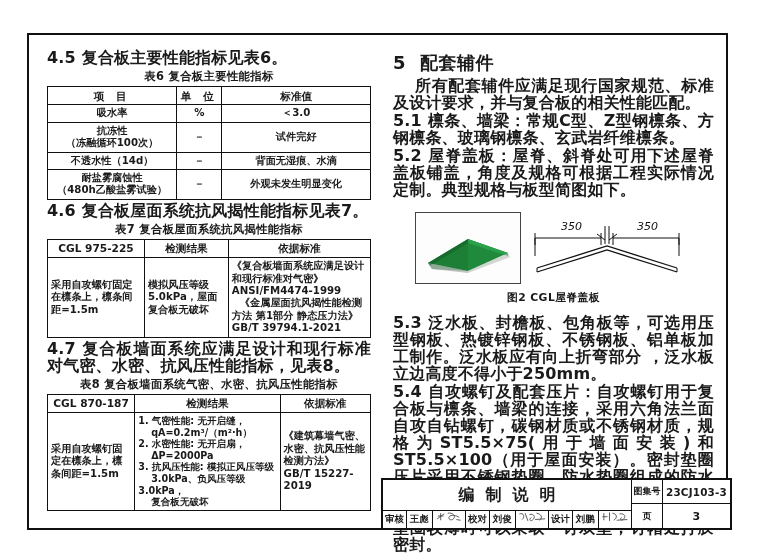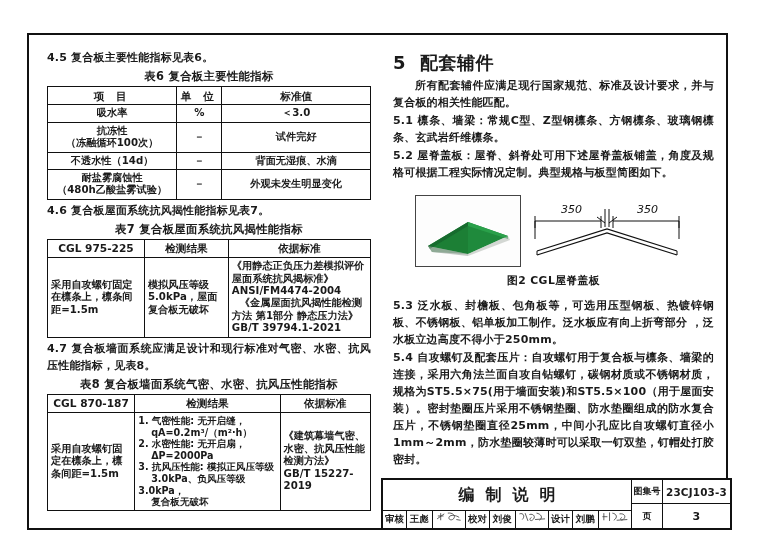--- a/index.html
+++ b/index.html
@@ -14,21 +14,21 @@
     width:701px;height:497px;
     border:2px solid #111;
     box-sizing:border-box;
     background:#fff;
   }
   .col{position:absolute;top:0;box-sizing:border-box;}
   #leftcol{left:0;width:352px;height:100%;padding:14px 10px 0 18px;}
   #rightcol{left:352px;width:349px;height:100%;padding:14px 16px 0 12px;}
 
   .para{
-    font-size:11px;line-height:17px;letter-spacing:.2px;
+    font-size:16px;line-height:17px;letter-spacing:.2px;
     text-align:justify;margin:0 0 1px 0;
     font-weight:600;
   }
   .para.indent{text-indent:22px;}
   .sec-h{
     font-size:18px;font-weight:bold;margin:2px 0 2px 0;
     letter-spacing:.5px;
   }
   .sec-h .num{margin-right:14px;}
   .tbl-cap{
@@ -172,22 +172,22 @@
       <tbody>
           <tr>
         <th>CGL 975-225</th>
         <th>检测结果</th>
         <th>依据标准</th>
       </tr>
       <tr>
         <td class="l" style="vertical-align:middle">采用自攻螺钉固定在檩条上，檩条间距=1.5m</td>
         <td class="l" style="vertical-align:middle">模拟风压等级5.0kPa，屋面复合板无破坏</td>
         <td class="l" style="vertical-align:top">
-          <div>《用静态正负压力差模拟评价屋面系统抗风揭标准》</div>
-          <div>ANSI/FM4474-2004</div>
+          <div>《复合板墙面系统应满足设计和现行标准对气密》</div>
+          <div>ANSI/FM4474-1999</div>
           <div style="text-indent:8px">《金属屋面抗风揭性能检测方法 第1部分 静态压力法》</div>
           <div>GB/T 39794.1-2021</div>
         </td>
       </tr>
     </tbody>
       </table>
 
     <p class="para" style="margin-top:2px">4.7 复合板墙面系统应满足设计和现行标准对气密、水密、抗风压性能指标，见表8。</p>
 
     <div class="tbl-cap">表8  复合板墙面系统气密、水密、抗风压性能指标</div>

